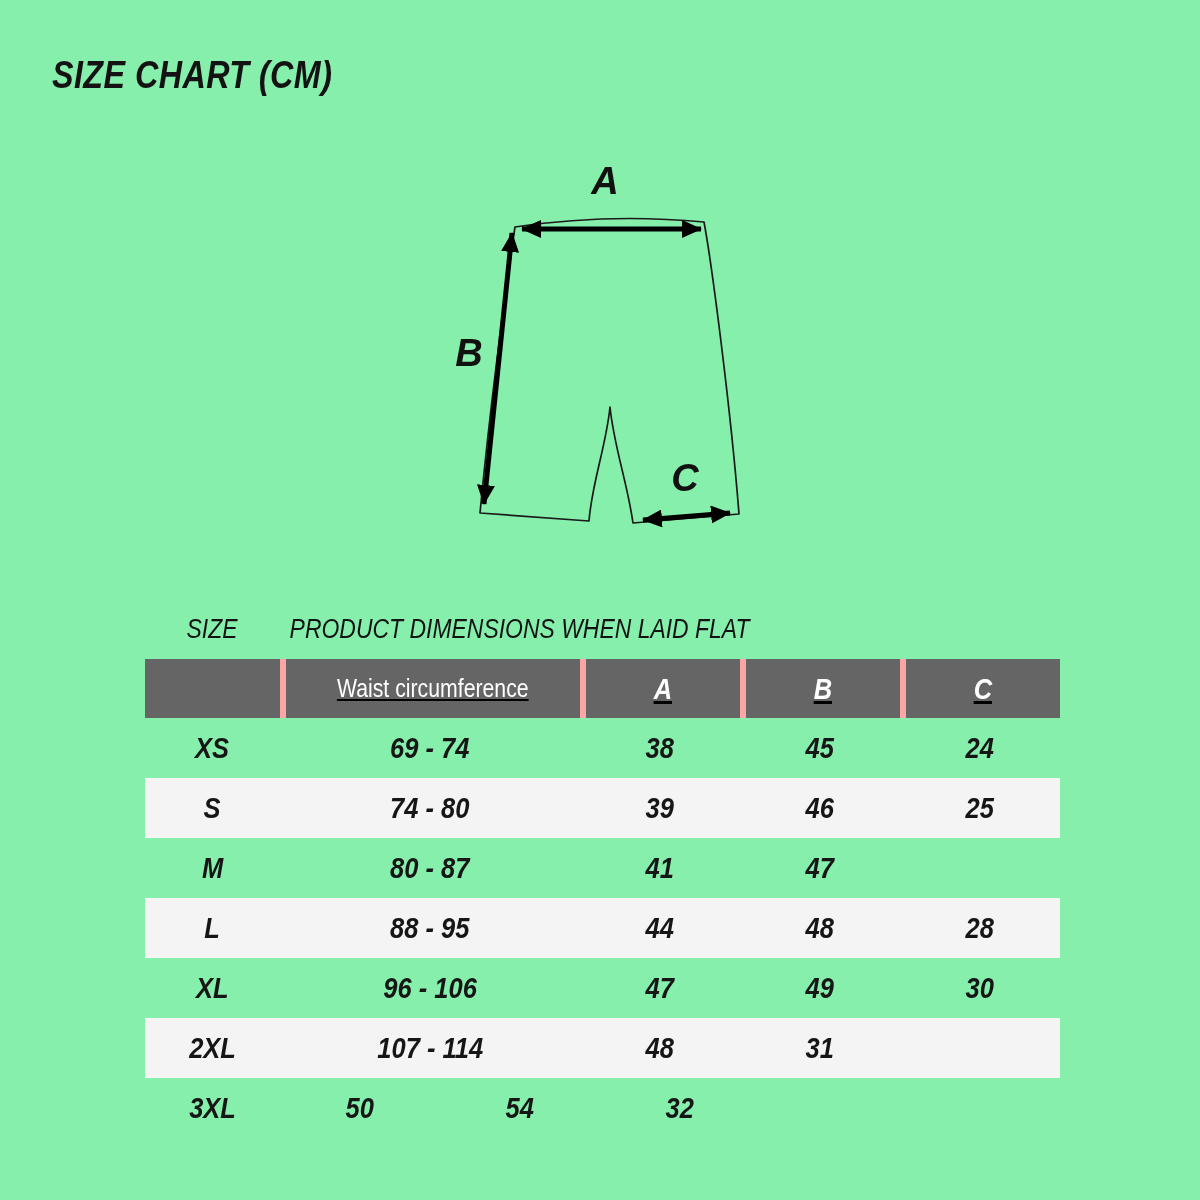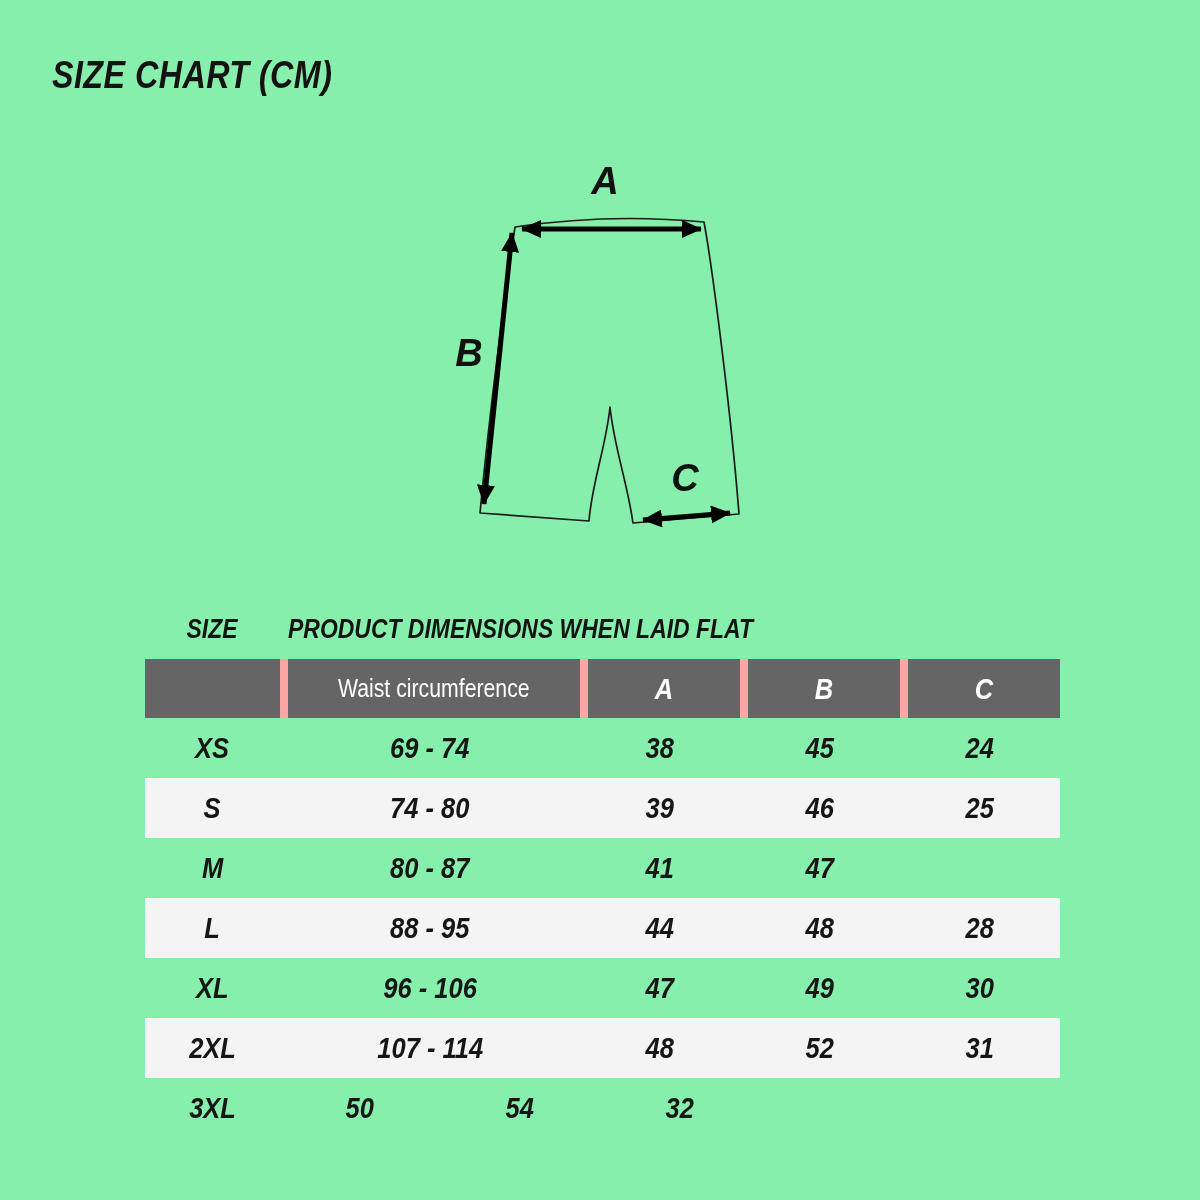--- a/index.html
+++ b/index.html
@@ -19,25 +19,25 @@
 
   .size-table { position:absolute; left:145px; top:600px; width:915px; }
   .trow { display:flex; }
   .cell { box-sizing:border-box; display:flex; align-items:center; justify-content:center; }
   .c-size  { width:135px; }
   .c-waist { width:300px; }
   .c-a, .c-b, .c-c { width:160px; }
   .c-abc   { width:480px;text-align:right; }
 
   .ghead { height:59px; }
-  .ghead .cell { font-style:italic; font-weight:700; font-size:27px; color:#131313; }
+  .ghead .cell { font-style:italic; font-weight:400; font-size:27px; color:#131313; }
 
   .dhead { height:59px; }
   .dhead .cell { background:#656565; }
-  .dhead .cell.sep { border-left:8px solid #fca5a5; }
+  .dhead .cell.sep { border-left:6px solid #fca5a5;text-decoration:underline; }
   .waist-label { font-size:25px; font-weight:400; color:#ffffff; }
   .abc-label   { font-size:30px; font-weight:700; font-style:italic; color:#ffffff; }
 
   .drow { height:60px; }
   .drow .cell { font-style:italic; font-weight:700; font-size:30px; color:#161616; }
   .drow.alt { background:#f4f4f4; }
 
   .cx { display:inline-block; transform:scaleX(0.85); transform-origin:center; white-space:nowrap; }
 </style>
 </head>
@@ -181,23 +181,20 @@
     <div class="trow drow alt">
       <div class="cell c-size">
           <span class="cx">2XL</span>
         </div>
       <div class="cell c-waist">
           <span class="cx">107 - 114</span>
         </div>
       <div class="cell c-a">
           <span class="cx">48</span>
         </div>
-      <div class="cell c-b">
-          <span class="cx">52</span>
-        </div>
       <div class="cell c-c">
           <span class="cx">31</span>
         </div>
     </div>
 
     <div class="trow drow">
       <div class="cell c-size">
           <span class="cx">3XL</span>
         </div>
       <div class="cell c-a">

